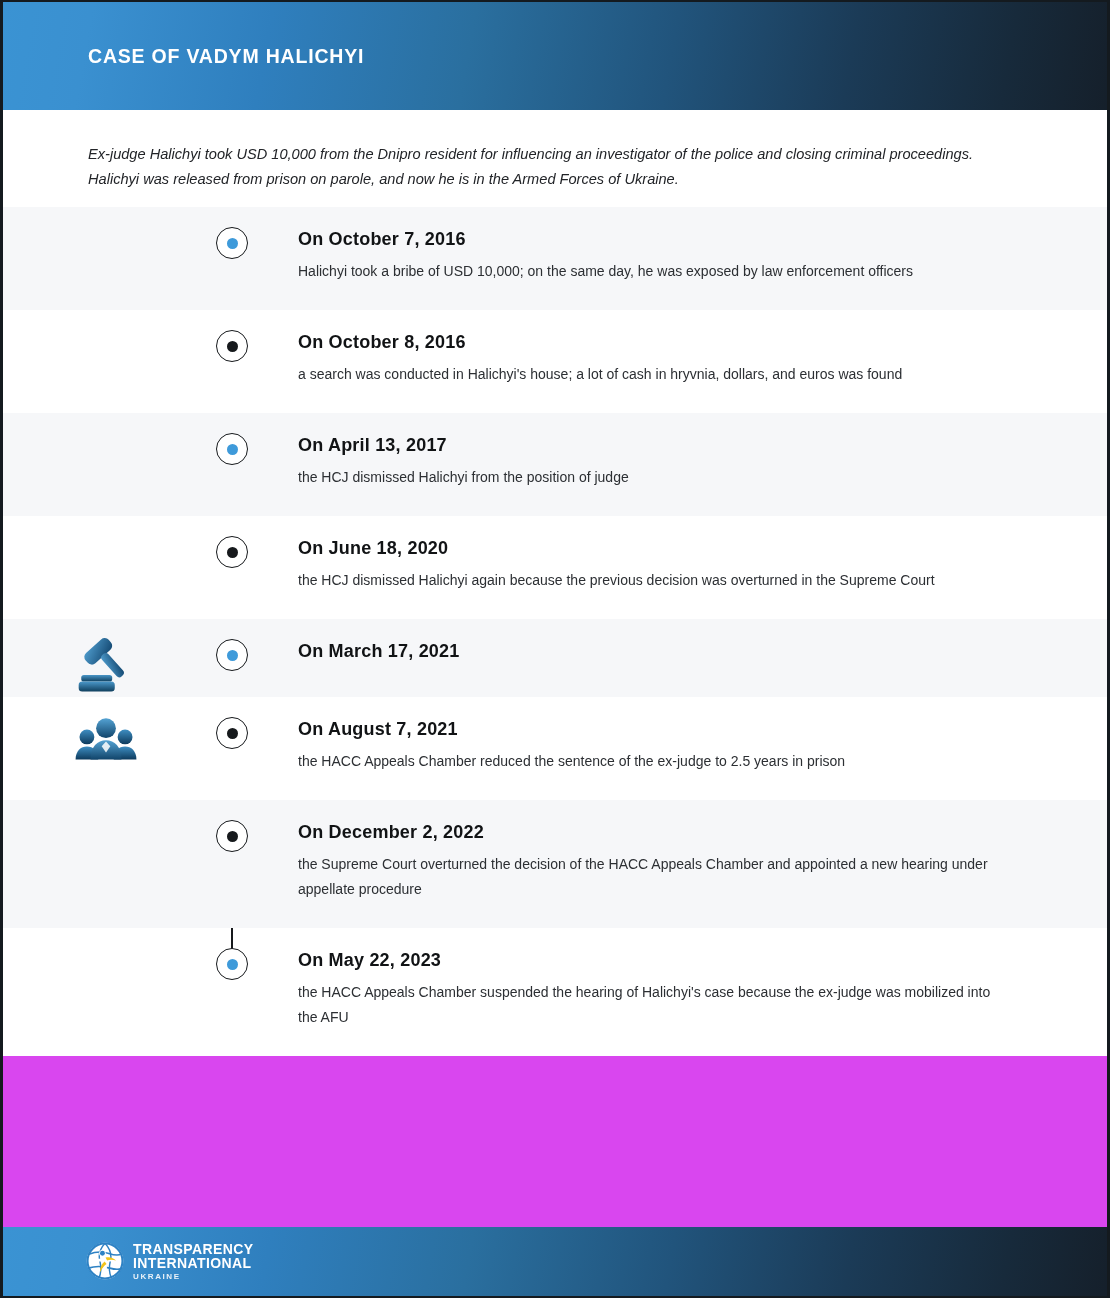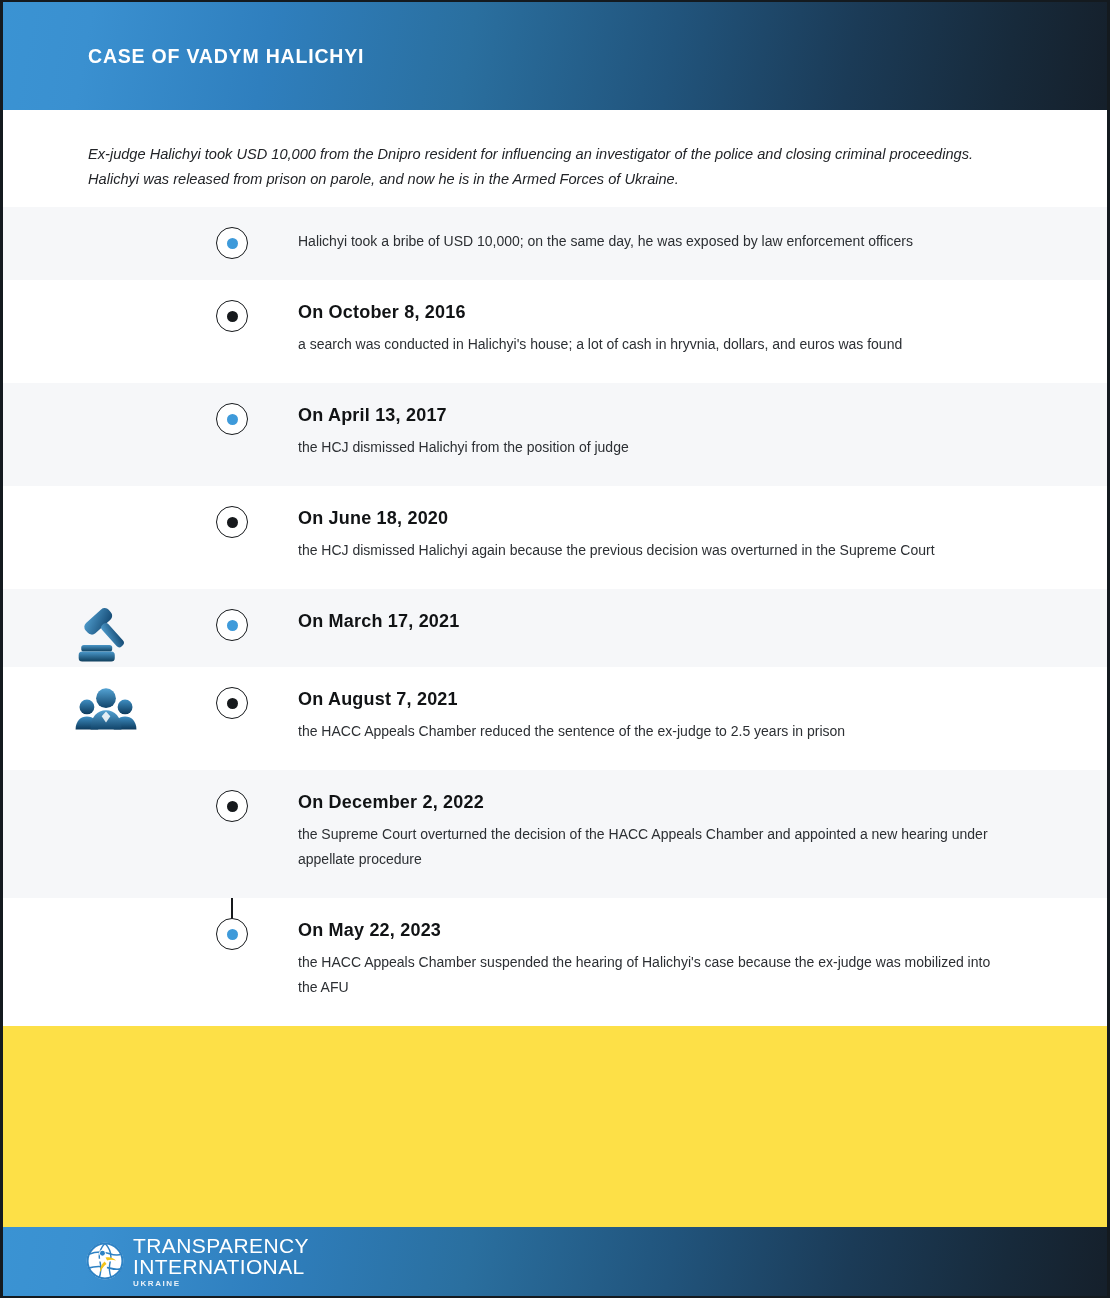--- a/index.html
+++ b/index.html
@@ -15,21 +15,21 @@
     font-family: "Liberation Sans", sans-serif;
     color: #1b1b1b;
     overflow: hidden;
     position: relative;
   }
 
   .page {
     position: relative;
     width: 1110px;
     height: 1298px;
-    background: #fde047;
+    background: #d946ef;
     border-left: 3px solid #141a1f;
     border-right: 3px solid #141a1f;
     border-top: 2px solid #141a1f;
     border-bottom: 2px solid #141a1f;
     overflow: hidden;
   }
 
   
   .header {
     position: absolute;
@@ -184,22 +184,22 @@
     gap: 9px;
   }
 
   .logo-mark { width: 38px; height: 38px; display: block; }
 
   .logo-words {
     color: #ffffff;
     line-height: 1.03;
   }
   .logo-l1, .logo-l2 {
-    font-size: 21px;
-    font-weight: normal;
+    font-size: 14px;
+    font-weight: bold;
     letter-spacing: 0.4px;
     display: block;
   }
   .logo-l3 {
     font-size: 8px;
     font-weight: bold;
     letter-spacing: 1.6px;
     display: block;
     margin-top: 2px;
     color: #e9f1f8;
@@ -221,20 +221,21 @@
   <div class="timeline" id="timeline">
       <div class="tl-row alt">
         <div class="tl-gutter"></div>
         <div class="tl-marker-col">
           <span class="tl-line"></span>
           <span class="tl-dot blue">
             <i></i>
           </span>
         </div>
         <div class="tl-content">
+          <div class="tl-date">On October 7, 2016</div>
           <div class="tl-desc">Halichyi took a bribe of USD 10,000; on the same day, he was exposed by law enforcement officers</div>
         </div>
       </div>
       <div class="tl-row">
         <div class="tl-gutter"></div>
         <div class="tl-marker-col">
           <span class="tl-line"></span>
           <span class="tl-dot">
             <i></i>
           </span>

